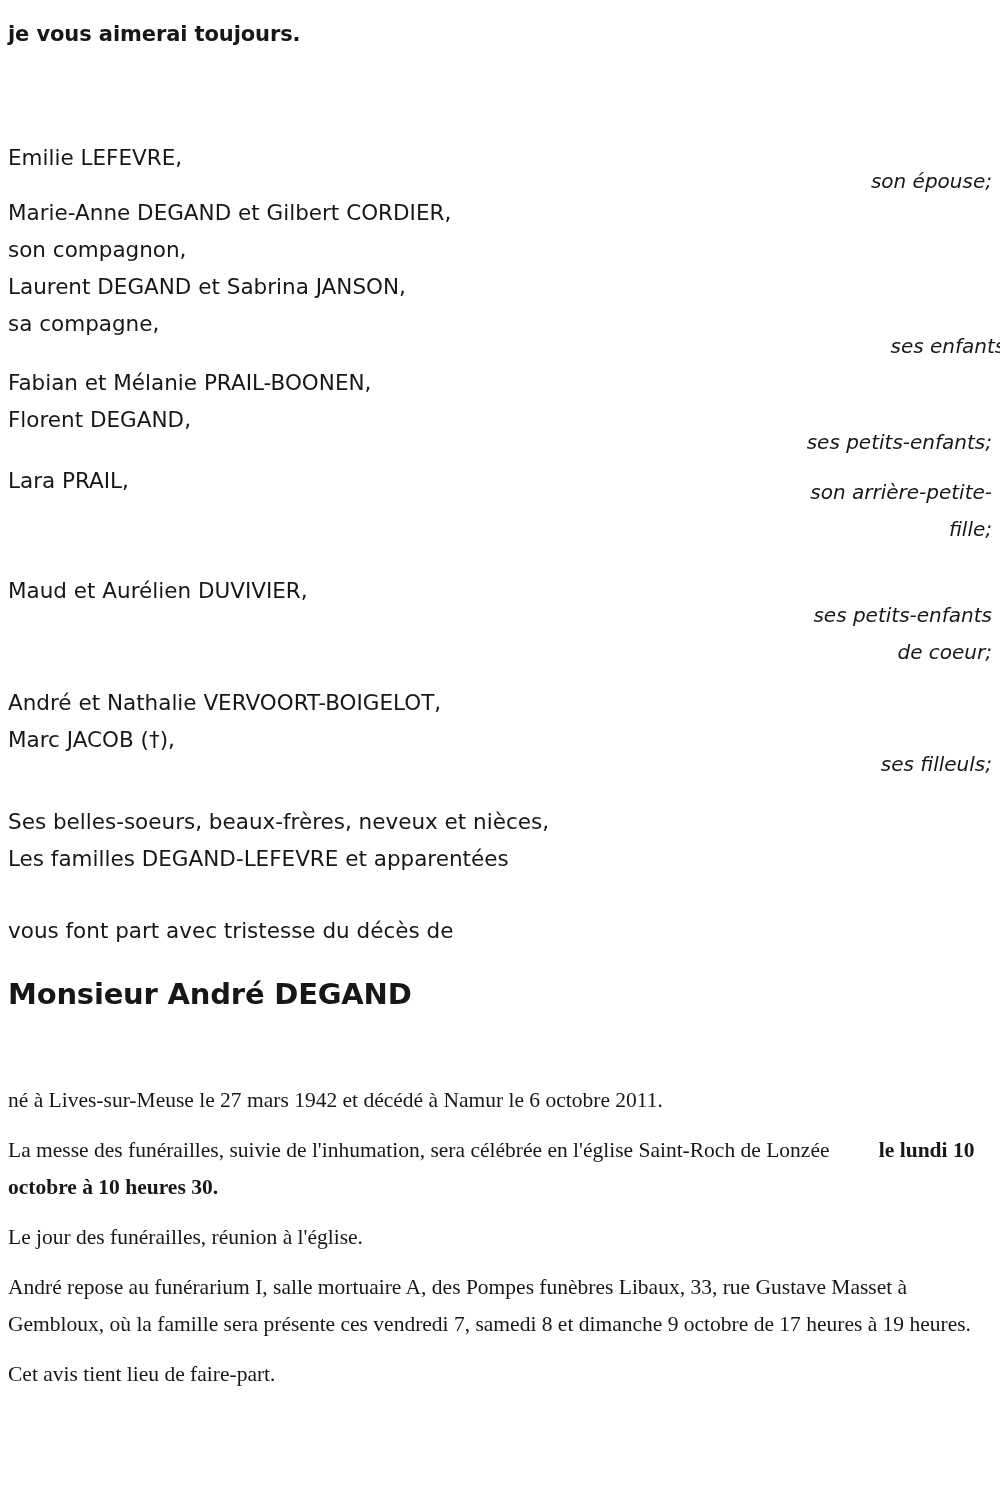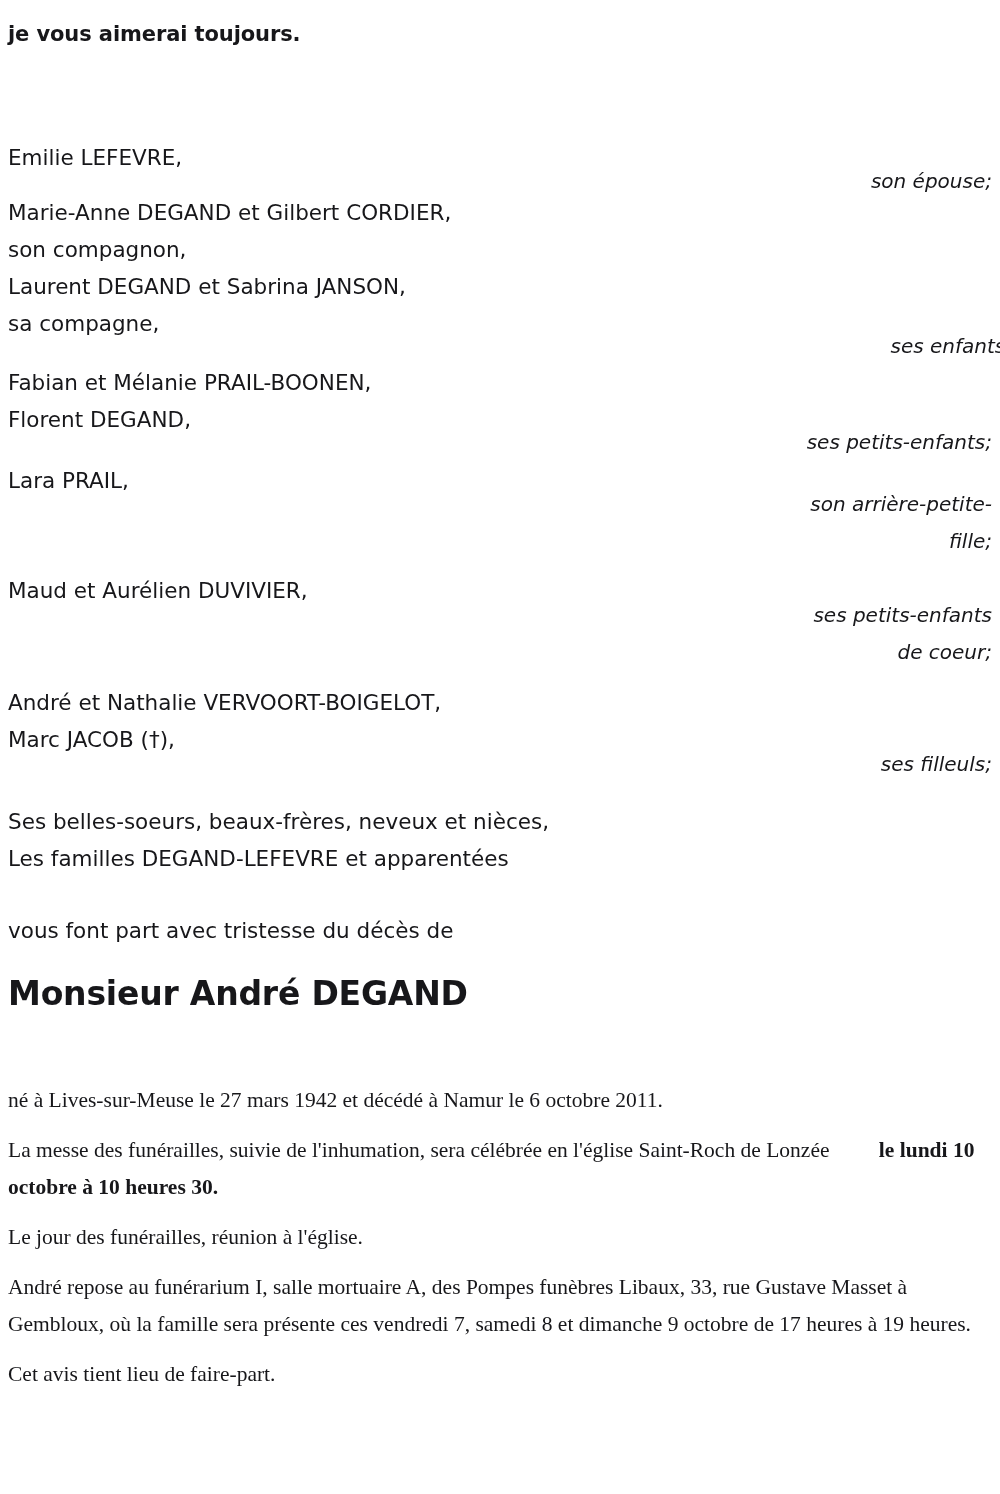--- a/index.html
+++ b/index.html
@@ -90,21 +90,21 @@
     font-size: 21.5px;
     line-height: 37px;
     white-space: nowrap;
   }
 
   
   .deceased-name {
     position: absolute;
     left: 8px;
     top: 972px;
-    font-size: 33px;
+    font-size: 29px;
     font-weight: bold;
     line-height: 44px;
     letter-spacing: -0.2px;
     white-space: nowrap;
   }
 
   
   .details {
     position: absolute;
     left: 8px;
@@ -160,21 +160,21 @@
       </div>
       <div class="rel-label" style="top:60px;">
         <span class="lbl-line">ses petits-enfants;</span>
       </div>
     </div>
 
     <div class="rel-group" style="height:110px;">
       <div class="rel-names" style="top:0;">
         <div class="rel-name-line">Lara PRAIL,</div>
       </div>
-      <div class="rel-label" style="top:24px;">
+      <div class="rel-label" style="top:12px;">
         <span class="lbl-line">son arrière-petite-</span>
         <span class="lbl-line">fille;</span>
       </div>
     </div>
 
     <div class="rel-group" style="height:112px;">
       <div class="rel-names" style="top:0;">
         <div class="rel-name-line">Maud et Aurélien DUVIVIER,</div>
       </div>
       <div class="rel-label" style="top:25px;">

